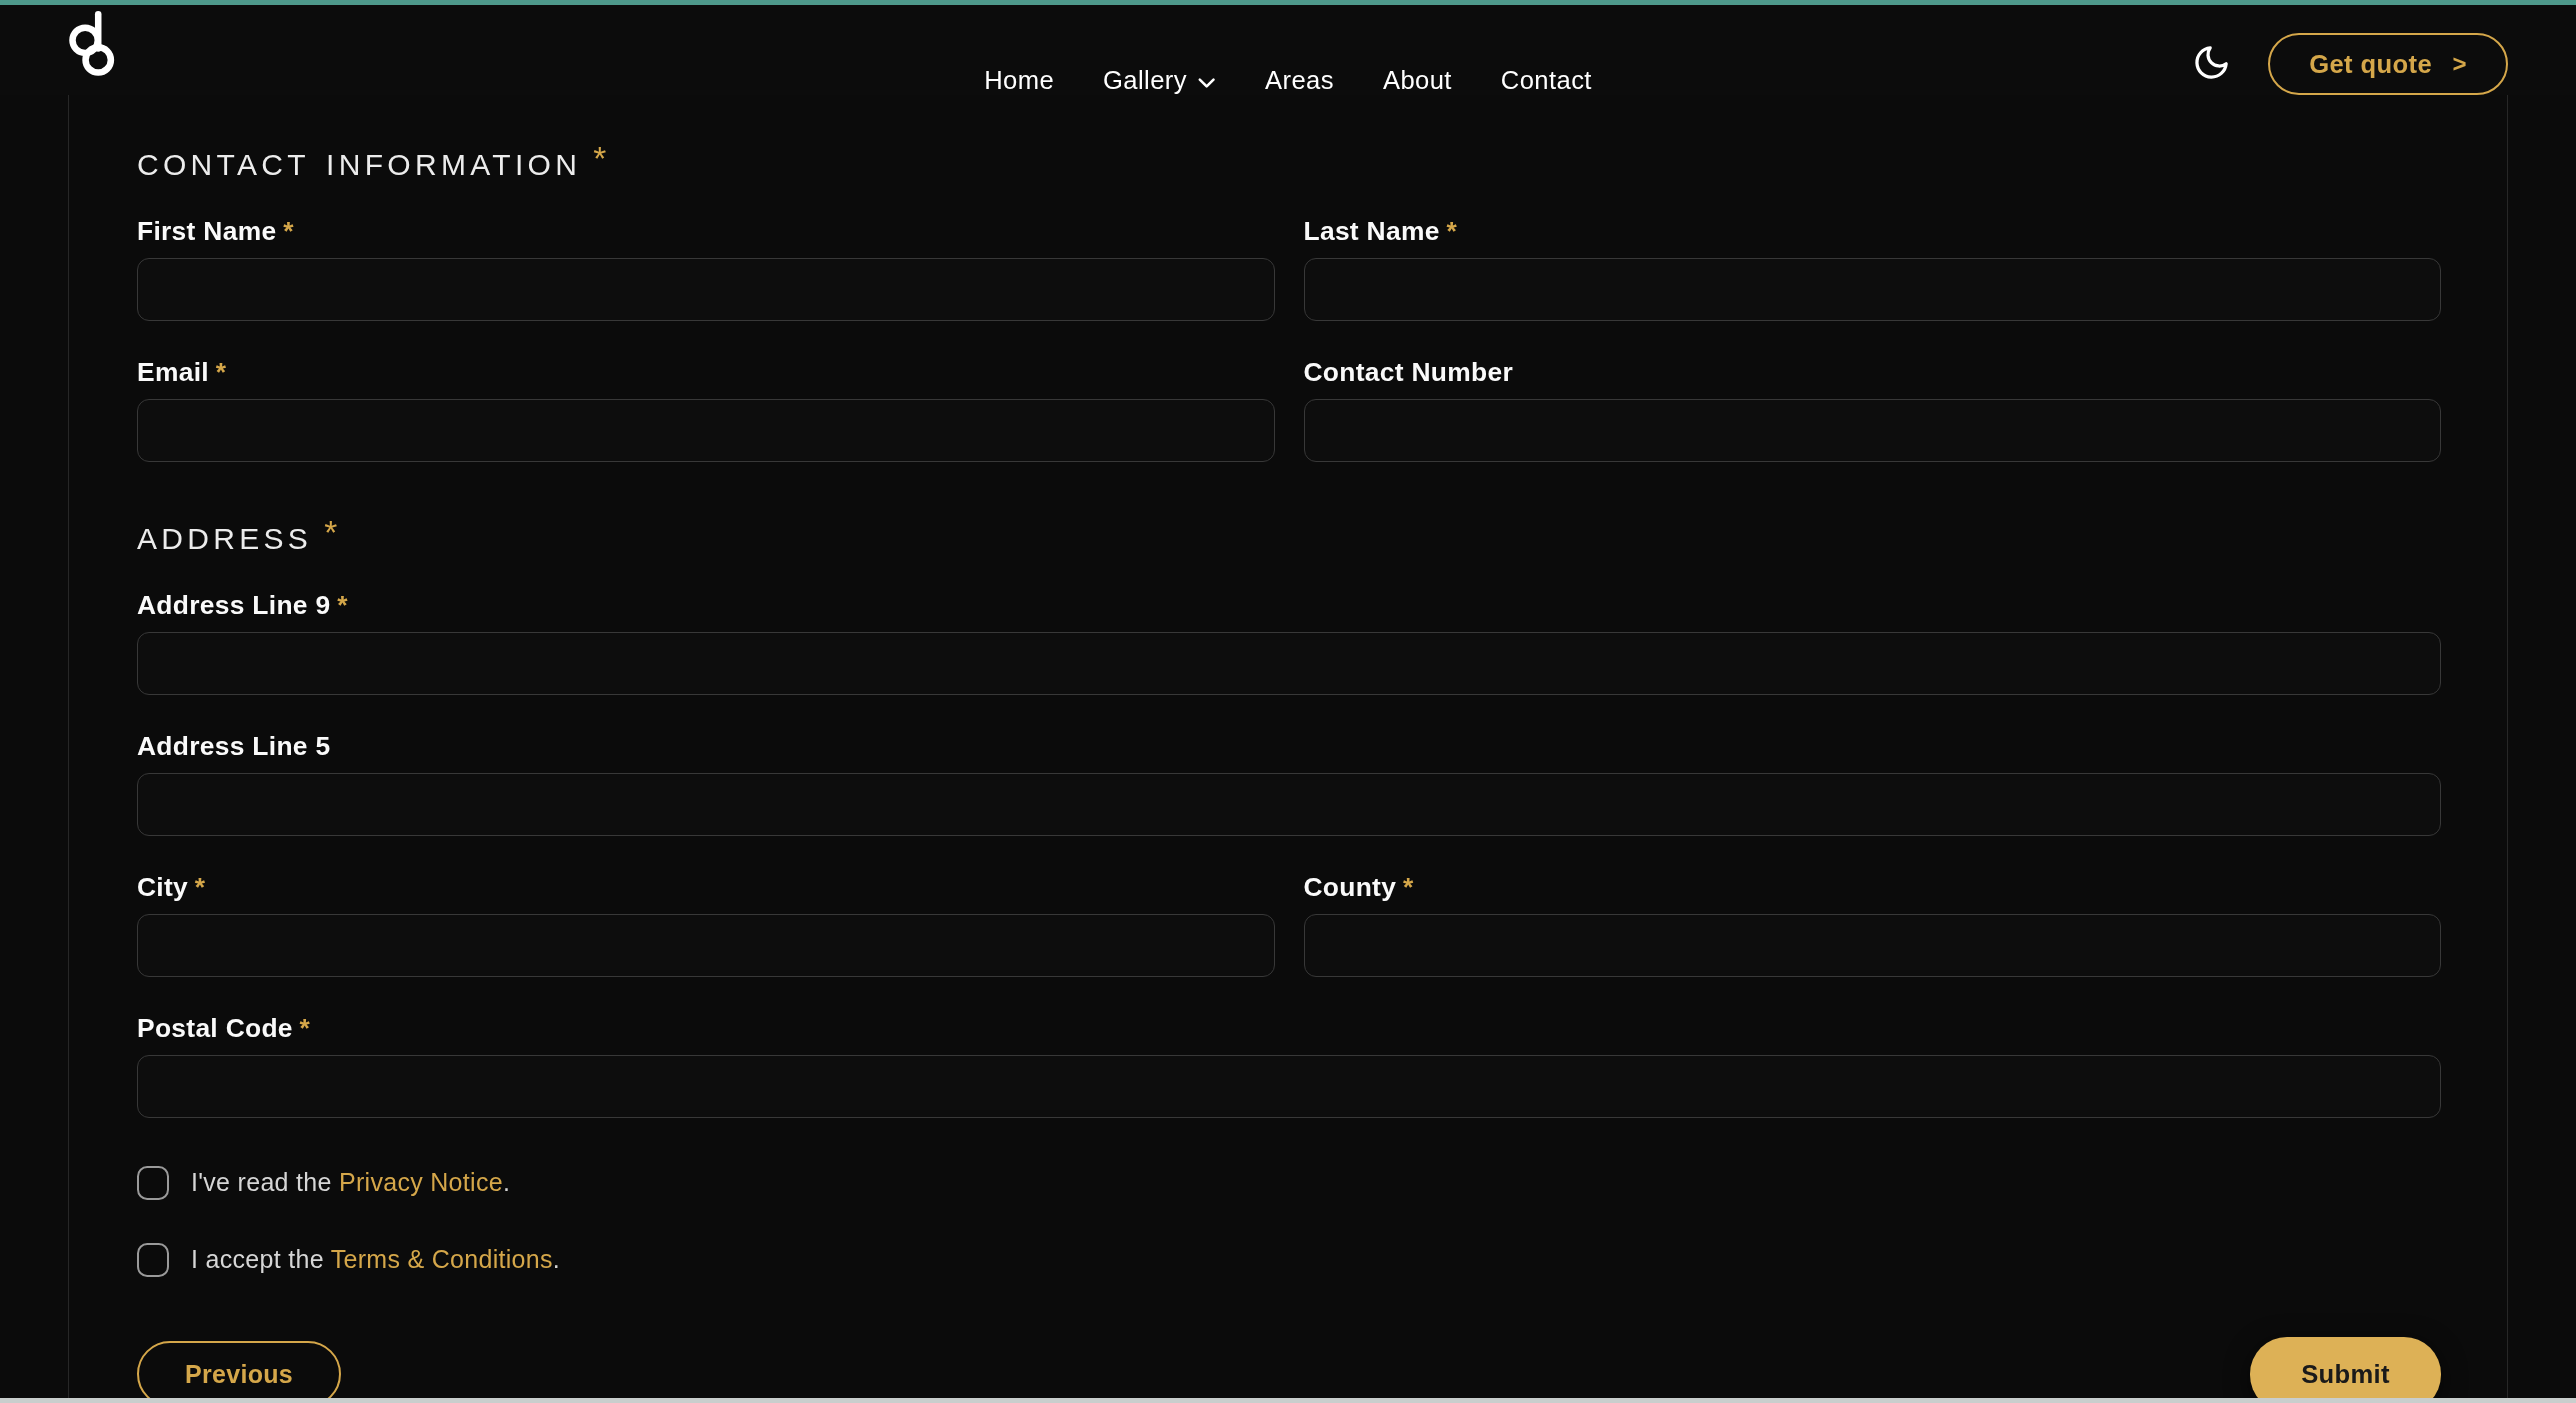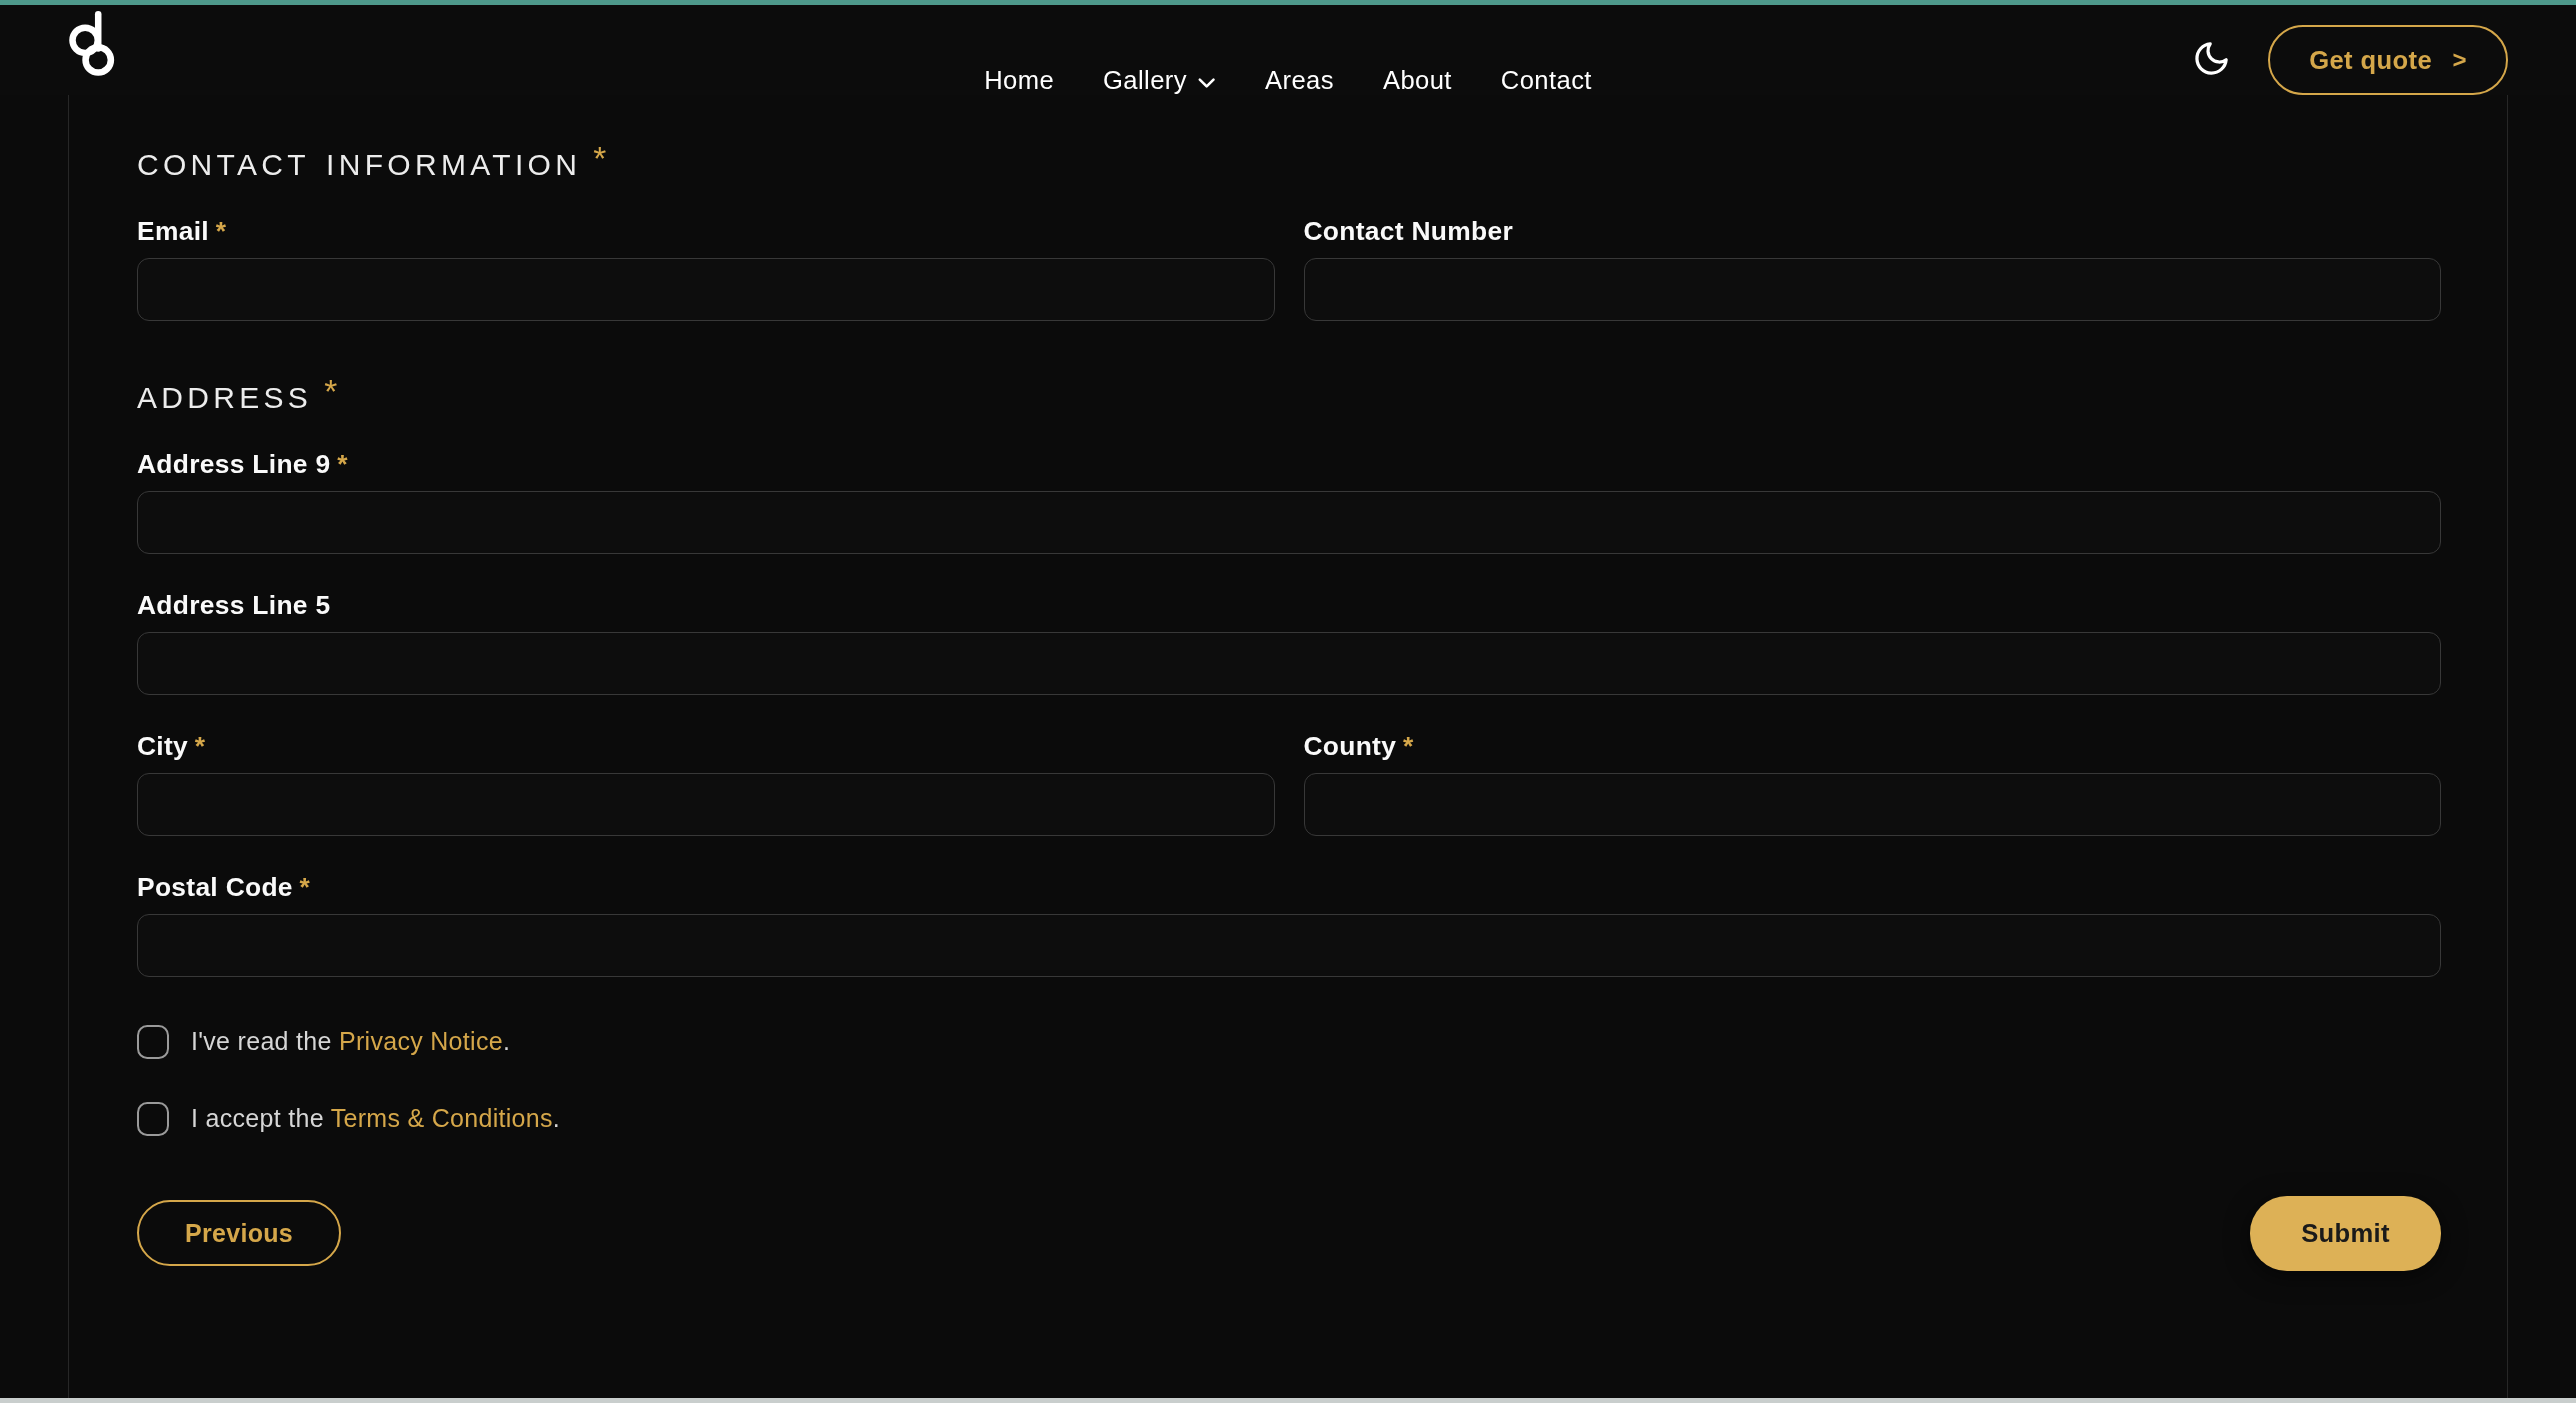--- a/index.html
+++ b/index.html
@@ -27,21 +27,21 @@
     display: flex; align-items: center; gap: 10.2px; cursor: pointer;
     letter-spacing: 0.4px;
   }
   .header-right { margin-left: auto; display: flex; align-items: center; gap: 37px; }
   .moon-btn { background: none; border: none; cursor: pointer; display: flex; align-items: center; }
   .cta-btn {
     background: transparent; cursor: pointer;
     border: 2.1px solid #d5a74a; border-radius: 36px;
     color: #d5a74a; font-size: 25.6px; font-weight: 700;
     font-family: "Liberation Sans", sans-serif;
-    height: 70px; padding: 3px 39px;
+    height: 62px; padding: 3px 39px;
     display: flex; align-items: center; gap: 20.4px; letter-spacing: 0.4px;
   }
   .cta-arrow { font-weight: 700; font-size: 24px; }
   
   .form-container {
     margin: 0 68px; min-height: 1308px;
     border-left: 0.9px solid #272727; border-right: 0.9px solid #272727;
     padding: 44px 66px 0 68px;
   }
   h2.section-heading {
@@ -152,20 +152,34 @@
     </button>
   </div>
 </header>
 
 <main class="form-container">
 
   <h2 class="section-heading">
     <span>Contact Information</span><span class="req">*</span>
   </h2>
 
+  <div class="row-two">
+    <div class="field">
+      <label class="field-label">
+        <span>First Name</span><span class="req">*</span>
+      </label>
+      <input class="text-input" type="text" value="" style="">
+    </div>
+    <div class="field">
+      <label class="field-label">
+        <span>Last Name</span><span class="req">*</span>
+      </label>
+      <input class="text-input" type="text" value="" style="">
+    </div>
+  </div>
 
   <div class="row-two">
     <div class="field">
       <label class="field-label">
         <span>Email</span><span class="req">*</span>
       </label>
       <input class="text-input" type="text" value="" style="">
     </div>
     <div class="field">
       <label class="field-label">

